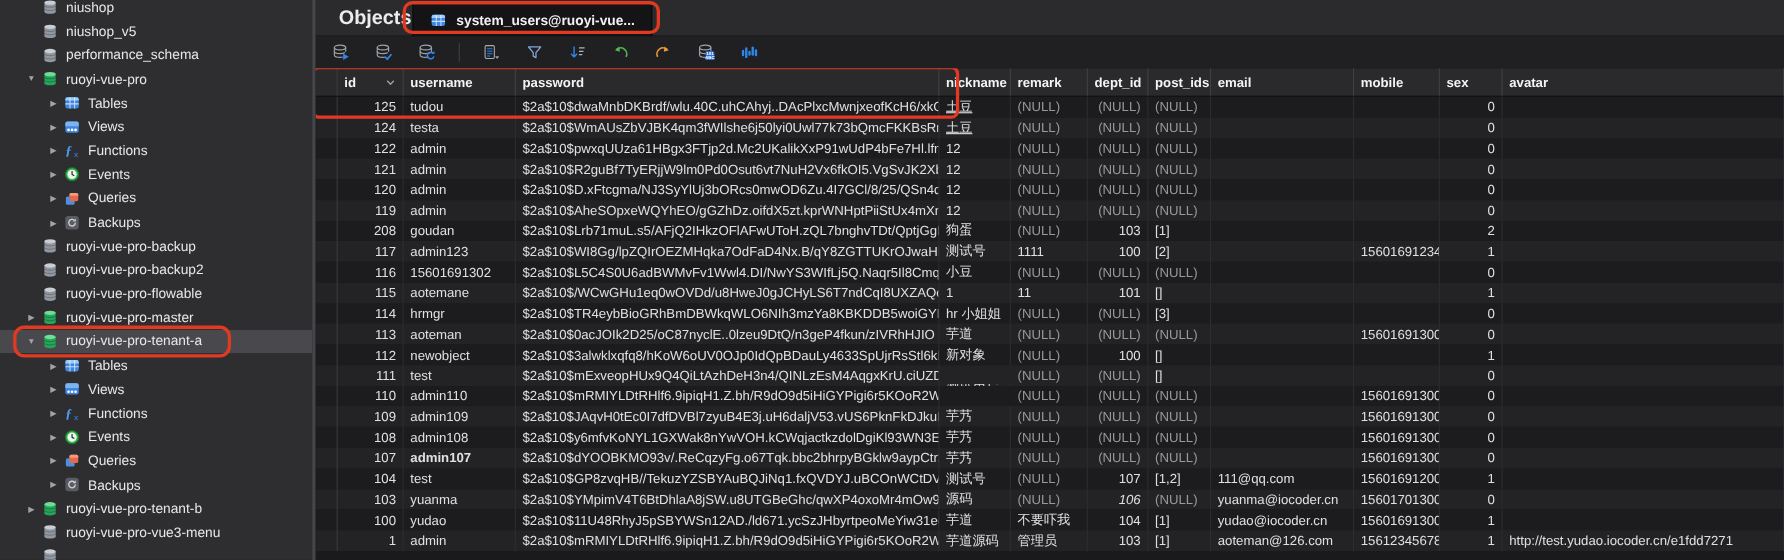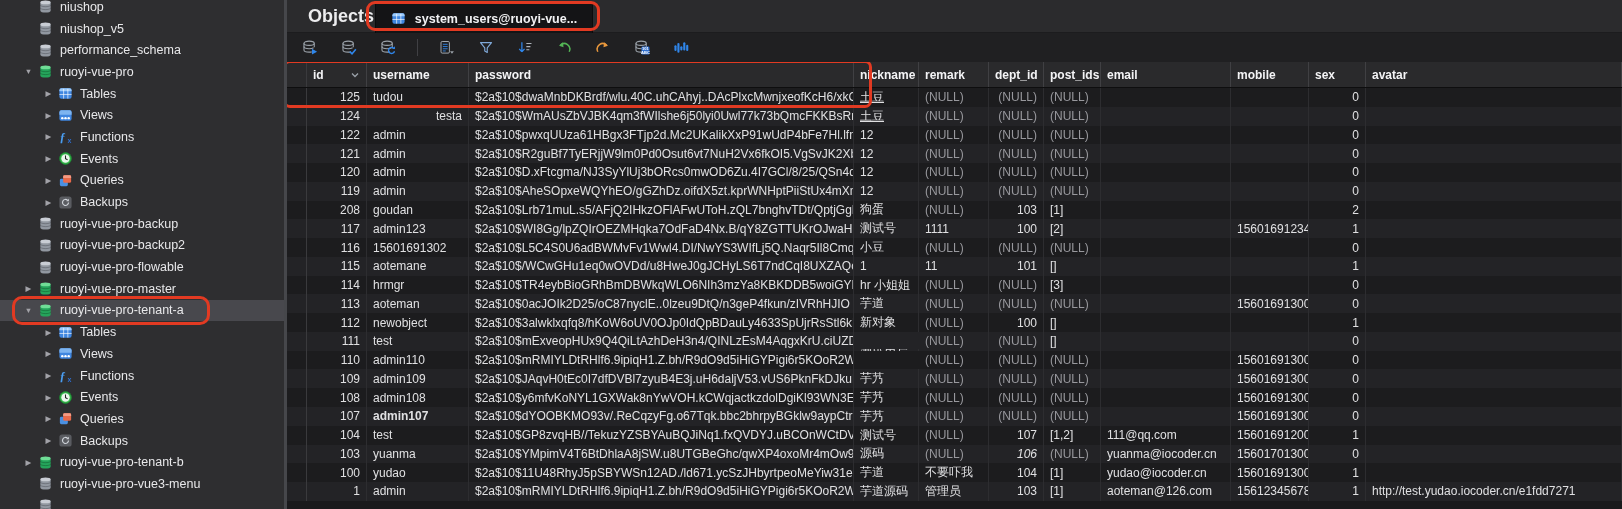--- a/index.html
+++ b/index.html
@@ -526,21 +526,21 @@
             </div>
             <div class="cell" style="width: 252px; flex: 1 1 0%;">
               <span class="v"></span>
             </div>
           </div>
           <div class="row stripe-b">
             <div class="gutter"></div>
             <div class="cell r" style="width: 60px;">
               <span class="v">124</span>
             </div>
-            <div class="cell" style="width: 102px; justify-content: flex-end;">
+            <div class="cell" style="width: 102px;">
               <span class="v">testa</span>
             </div>
             <div class="cell" style="width: 385px;">
               <span class="v">$2a$10$WmAUsZbVJBK4qm3fWIlshe6j50lyi0Uwl77k73bQmcFKKBsRmVeQy</span>
             </div>
             <div class="cell ul" style="width: 65px;">
               <span class="v">土豆</span>
             </div>
             <div class="cell null" style="width: 70px;">
               <span class="v">(NULL)</span>

